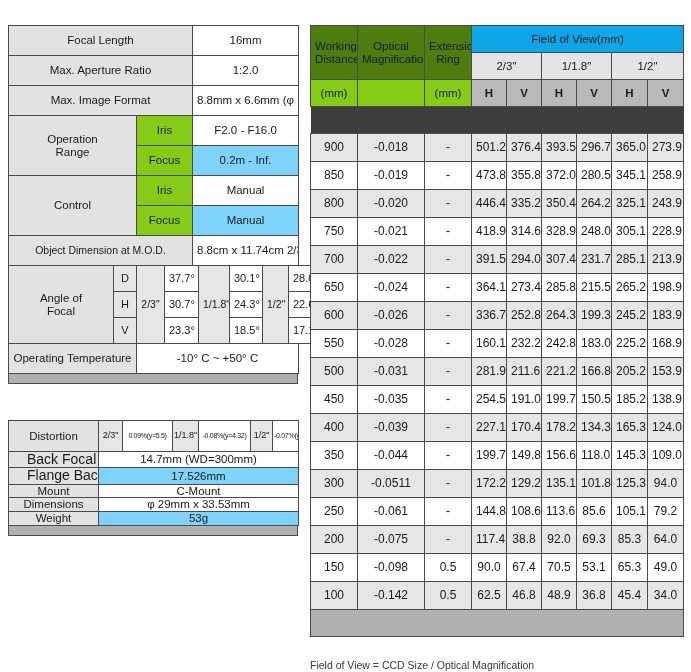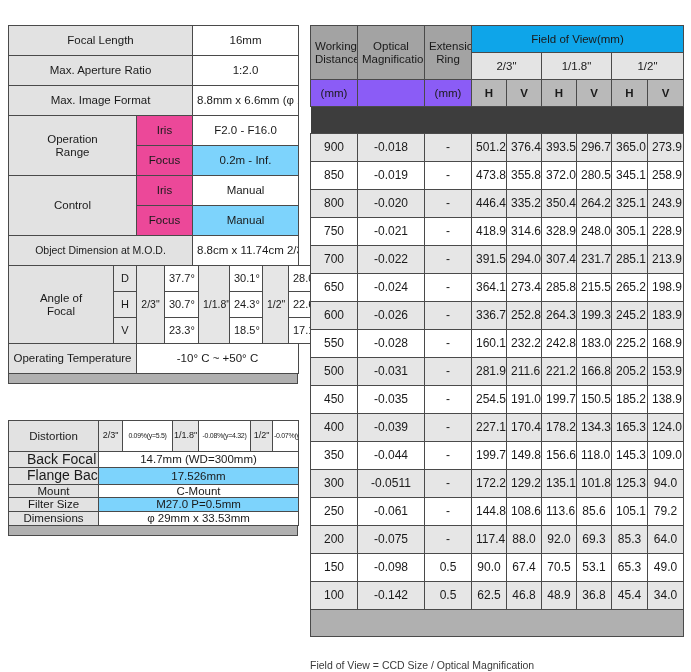--- a/index.html
+++ b/index.html
@@ -28,39 +28,39 @@
   }
   .lbl{background:#e2e2e2;}
   .val{background:#ffffff;}
   .shade{background:#7dd3fc;}
   .lft{text-align:center;margin-left:20px;}
 
   
   #spec-table-wrap{position:absolute;left:8px;top:25px;width:290px;}
   #spec-table{width:290px;}
   #spec-table td{height:29px;}
-  #spec-table .sublbl{background:#ec4899;text-align:center;font-size:11.5px;}
+  #spec-table .sublbl{background:#84cc16;text-align:center;font-size:11.5px;}
   .av-cell{font-size:11px;text-align:center;background:#e6e6e6;}
   .av-val{font-size:11px;text-align:center;background:#ffffff;}
   .av-size{font-size:10.5px;text-align:center;background:#e6e6e6;}
   .odm{font-size:10.5px;}
   .fblen{font-size:14px;padding-left:18px;}
   .footbar{height:9px;background:#b0b0b0;border:1px solid #4a4a4a;border-top:none;}
 
   
   #spec-table2-wrap{position:absolute;left:8px;top:420px;width:290px;}
   .dist-size{font-size:9px;text-align:center;background:#e6e6e6;padding:0 1px;}
   .dist-val{font-size:7px;text-align:center;background:#ffffff;padding:0 1px;letter-spacing:-0.3px;}
 
   
   #fov-table-wrap{position:absolute;left:310px;top:25px;width:373px;}
   #fov-table{width:373px;}
   #fov-table td,#fov-table th{height:26px;text-align:center;font-size:11.5px;}
-  .hdr{background:#a3a3a3;font-size:11px;line-height:1.05;}
-  .hdr-units{background:#8b5cf6;font-size:11px;}
+  .hdr{background:#4d7c0f;font-size:11px;line-height:1.05;}
+  .hdr-units{background:#84cc16;font-size:11px;}
   .hdr-hv{background:#b9b9b9;font-weight:bold;font-size:12px;}
   .hdr-fov{background:#0ea5e9;font-size:13px;}
   .hdr-size{background:#e4e4e4;font-size:12px;}
   .sep-row td{height:5px;background:#3d3d3d;border:none;padding:0;}
   #fov-table tbody td{height:27px;font-size:12px;}
   tr.alt td{background:#e6e6e6;}
   .fbar td{height:8px;background:#b0b0b0;border:1px solid #4a4a4a;}
   #fov-note{
     position:absolute;left:310px;top:659px;
     font-size:10.5px;color:#3a3a3a;white-space:nowrap;
@@ -213,26 +213,26 @@
         </tr>
         <tr>
           <td class="lbl lft fblen">Flange Back Length</td>
           <td class="val lft shade">17.526mm</td>
         </tr>
         <tr>
           <td class="lbl lft">Mount</td>
           <td class="val lft">C-Mount</td>
         </tr>
         <tr>
-          <td class="lbl lft">Filter Size</td>
-          <td class="val lft shade">M27.0 P=0.5mm</td>
-        </tr>
-        <tr>
           <td class="lbl lft">Dimensions</td>
           <td class="val lft">φ 29mm x 33.53mm</td>
+        </tr>
+        <tr>
+          <td class="lbl lft">Weight</td>
+          <td class="val lft shade">53g</td>
         </tr>
       </tbody>
     </table>
     <div class="footbar"></div>
   </div>
 
   <div id="fov-table-wrap">
     <table id="fov-table">
       <colgroup>
         <col style="width:47px">
@@ -434,21 +434,21 @@
             <td>113.6</td>
             <td>85.6</td>
             <td>105.1</td>
             <td>79.2</td>
           </tr>
           <tr class="alt">
             <td>200</td>
             <td>-0.075</td>
             <td>-</td>
             <td>117.4</td>
-            <td>88.0</td>
+            <td>38.8</td>
             <td>92.0</td>
             <td>69.3</td>
             <td>85.3</td>
             <td>64.0</td>
           </tr>
           <tr>
             <td>150</td>
             <td>-0.098</td>
             <td>0.5</td>
             <td>90.0</td>

